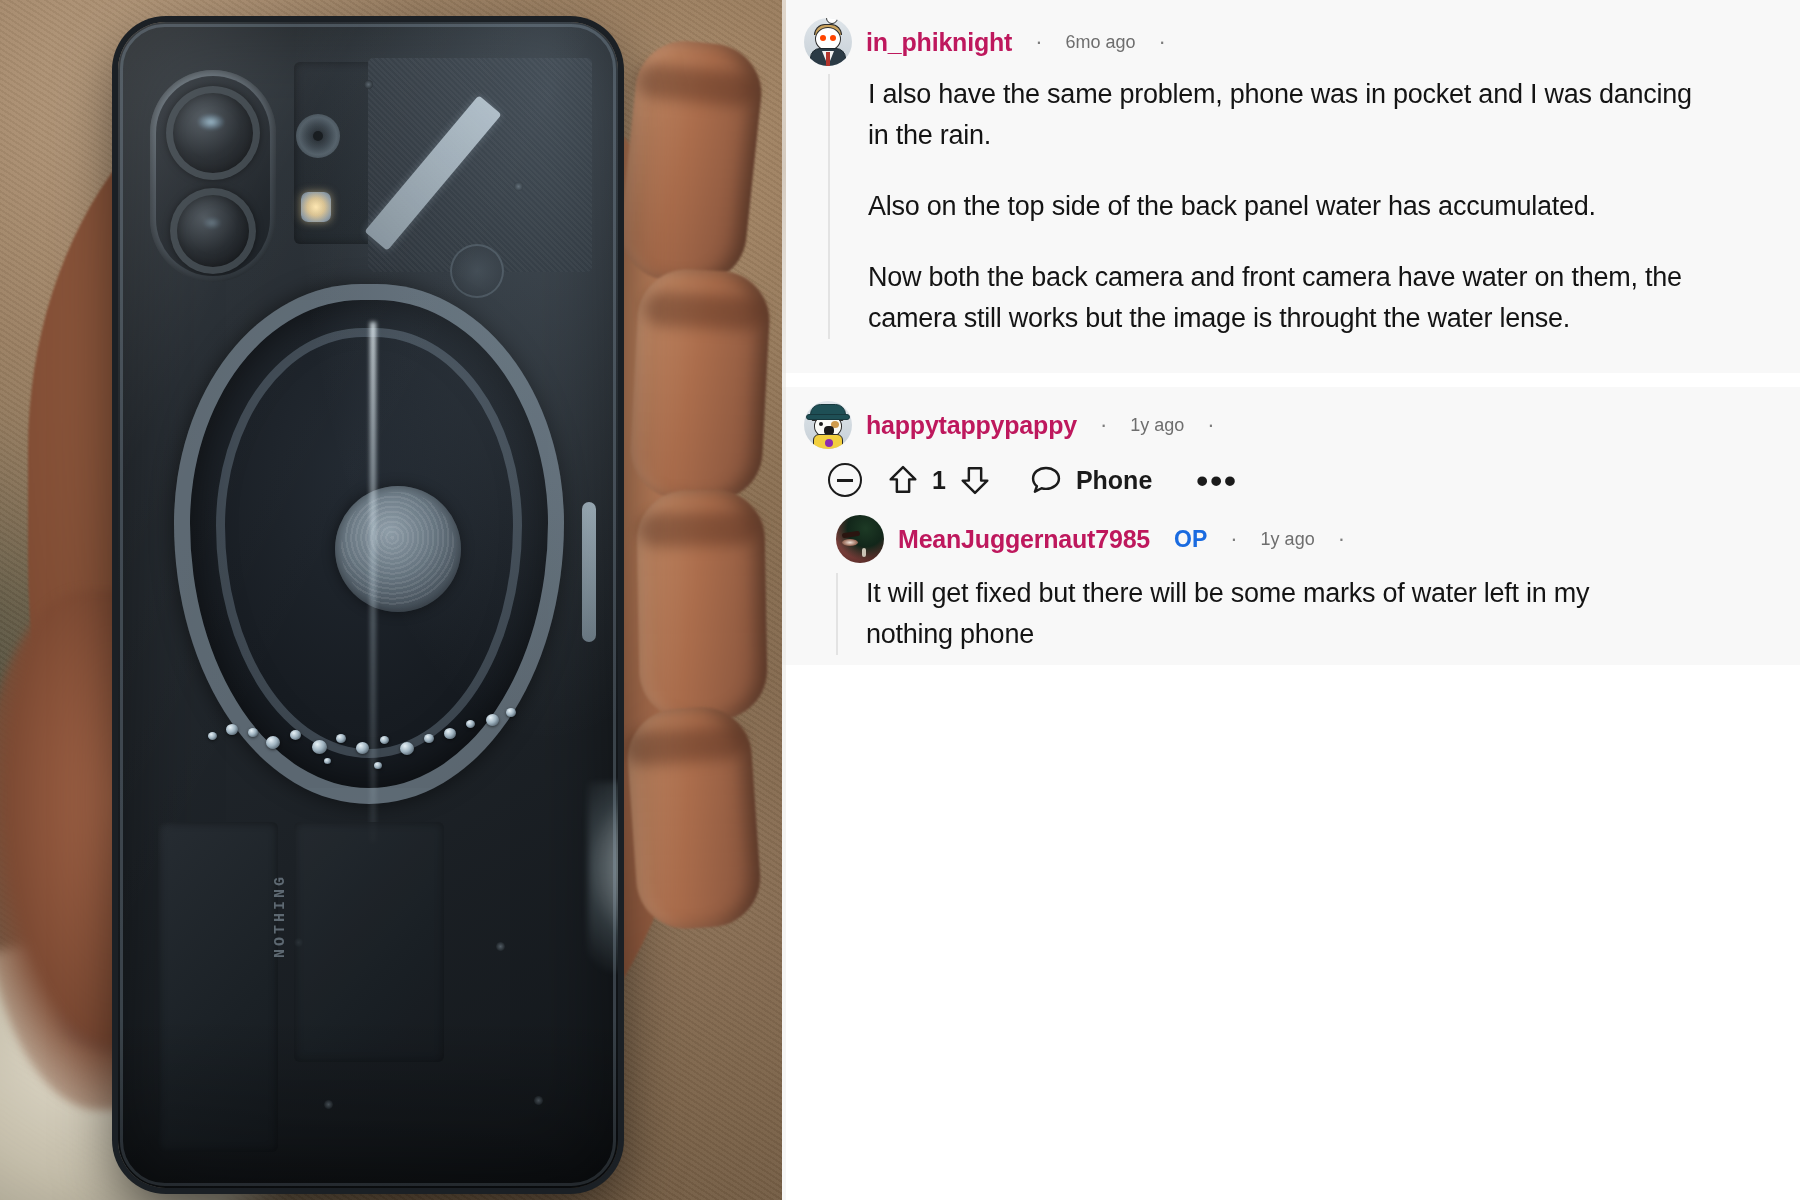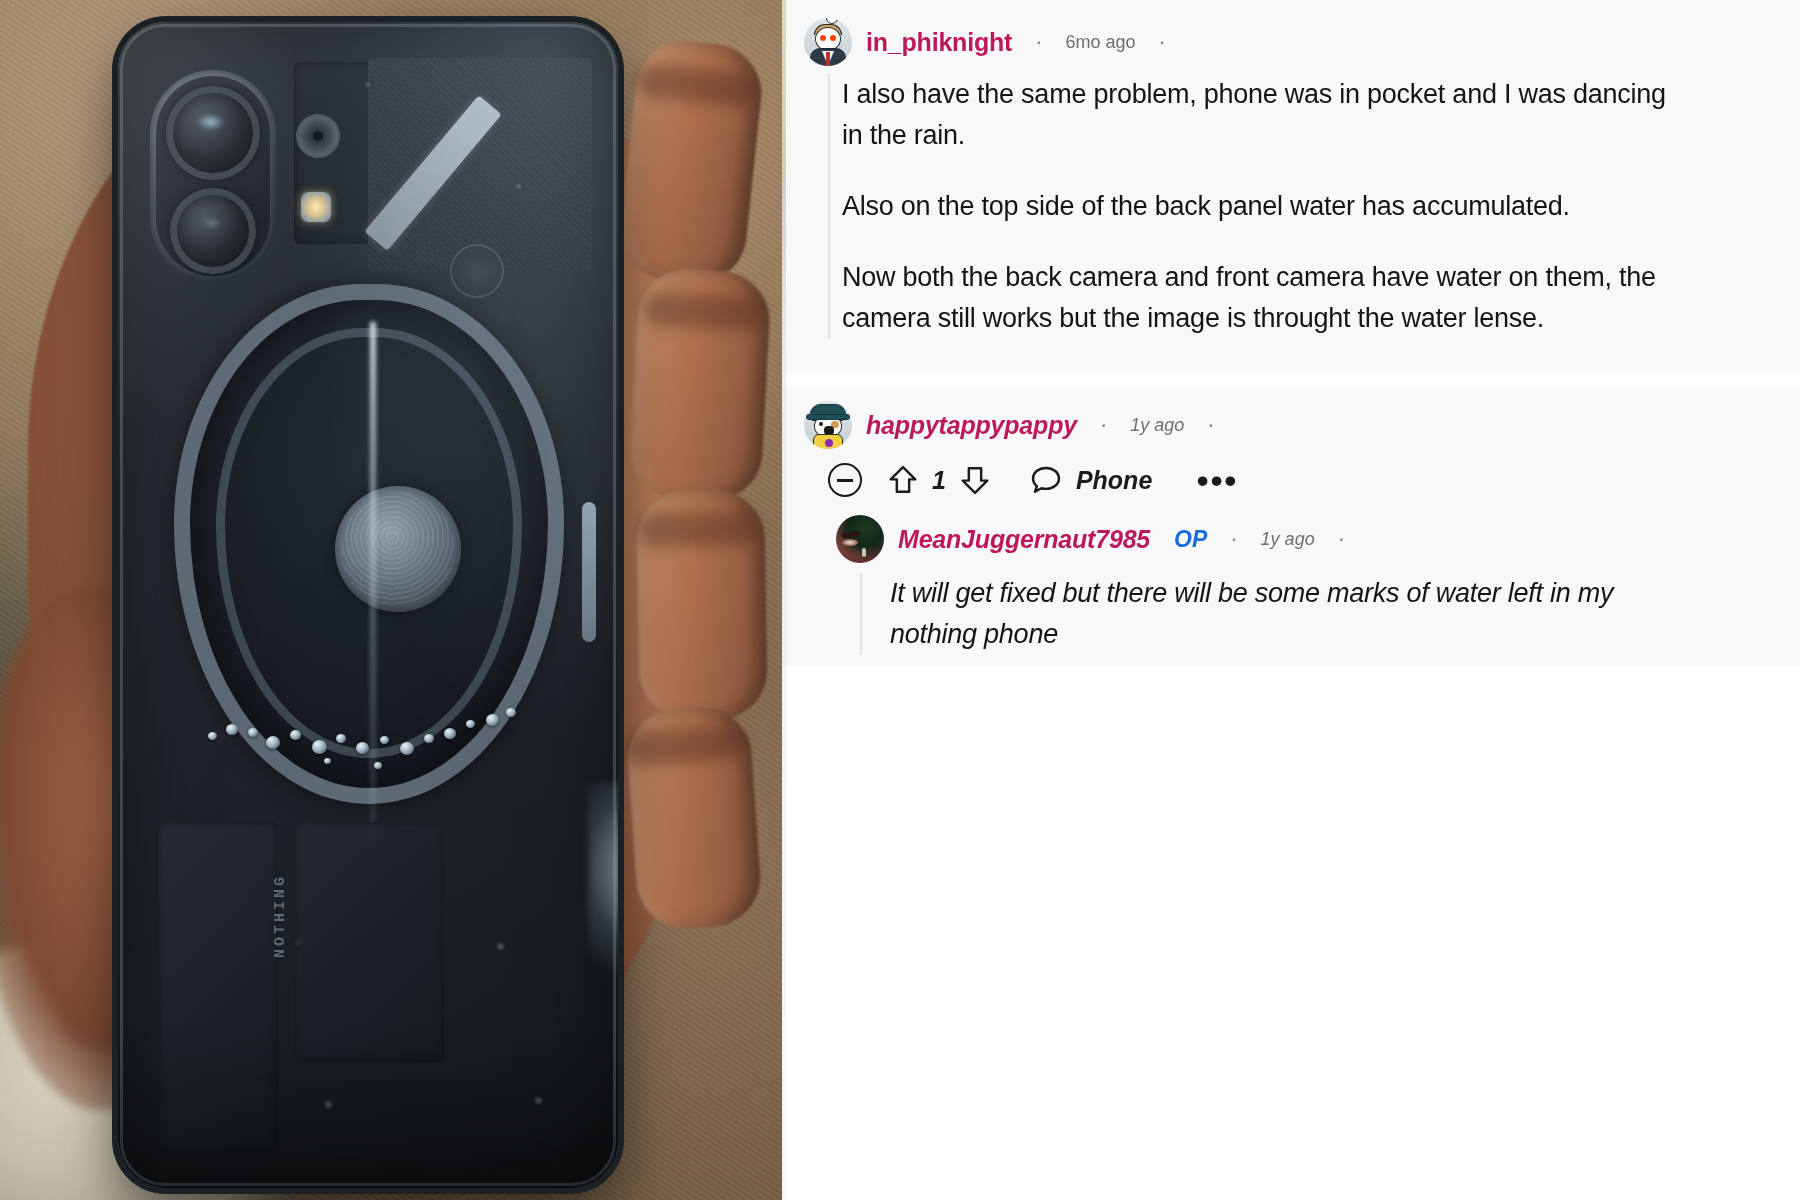--- a/index.html
+++ b/index.html
@@ -233,21 +233,21 @@
   }
 
   
   #comments-pane{
     flex:1 1 auto; height:1200px; background:#ffffff; overflow:hidden;
     position:relative;
   }
   .comment-block{ background:#f8f8f8; padding:0 0 0 0; }
   .comment-block.c1{ padding:18px 30px 34px 22px; }
   .gap{ height:14px; background:#ffffff; }
-  .comment-block.c2{ padding:14px 30px 10px 22px;font-style:italic; }
+  .comment-block.c2{ padding:14px 30px 10px 22px; }
 
   .chead{ display:flex; align-items:center; gap:14px; }
   .avatar{
     width:48px; height:48px; border-radius:50%; flex:0 0 48px;
     position:relative; overflow:hidden;
     background: linear-gradient(180deg,#dfe5ea 0%,#c6cfd6 100%);
   }
   
   .av-snoo .head{
     position:absolute; left:11px; top:9px; width:26px; height:24px;
@@ -312,21 +312,21 @@
   .av-photo .eyeshape{ position:absolute; left:6px; top:24px; width:16px; height:7px; border-radius:50%;
      background: radial-gradient(ellipse, #f1e2d8 0%, #9c6f5e 60%, #4a2b22 100%); }
   .av-photo .earring{ position:absolute; left:26px; top:33px; width:4px; height:9px; border-radius:2px; background:#c9c2b4; }
 
   .uname{ font-size:25px; font-weight:700; color:#be185d; letter-spacing:-.2px; }
   .op-badge{ font-size:23px; font-weight:700; color:#1a6be0; margin-left:10px; }
   .dot{ color:#7c7c7c; font-size:22px; margin:0 9px; }
   .age{ color:#6e6e6e; font-size:18px; }
 
   .body-wrap{
-    margin-left:24px; padding-left:12px; border-left:2px solid #e3e3e3;
+    margin-left:24px; padding-left:38px; border-left:2px solid #e3e3e3;
     margin-top:8px;
   }
   .body-wrap.nobar{ border-left:none; padding-left:28px; }
   .ptext{
     font-size:27px; line-height:41px; color:#141414; letter-spacing:-.25px;
     max-width:830px;
   }
   .ptext + .ptext{ margin-top:30px; }
 
   .actions{
@@ -342,21 +342,21 @@
   .vote-count{ font-size:25px; font-weight:700; margin:0 14px; color:#1b1b1b; }
   .reply-btn{ display:flex; align-items:center; gap:14px; margin-left:40px; }
   .reply-label{ font-size:25px; font-weight:700; color:#1b1b1b; }
   .more-dots{ margin-left:44px; font-size:34px; font-weight:700; color:#1b1b1b; letter-spacing:2px; line-height:14px; }
 
   .reply-thread{
     margin:18px 0 0 32px; padding-left:0;
   }
   .reply-head{ display:flex; align-items:center; gap:14px; }
   .reply-body{
-    margin-left:24px; padding-left:28px; border-left:2px solid #e3e3e3; margin-top:10px;
+    padding-left:28px; border-left:2px solid #e3e3e3; margin-top:10px;
   }
   .scroll-edge{
     position:absolute; left:0; top:0; width:4px; height:1200px;
     background: linear-gradient(180deg,#cdbba6 0%,#b8a58f 14%,#e3e0da 30%,#efefef 100%);
     opacity:.55;
   }
 </style>
 </head>
 <body>
 

